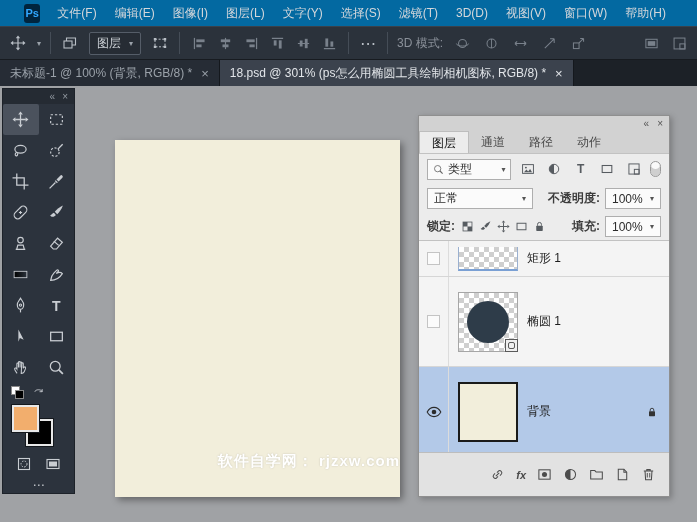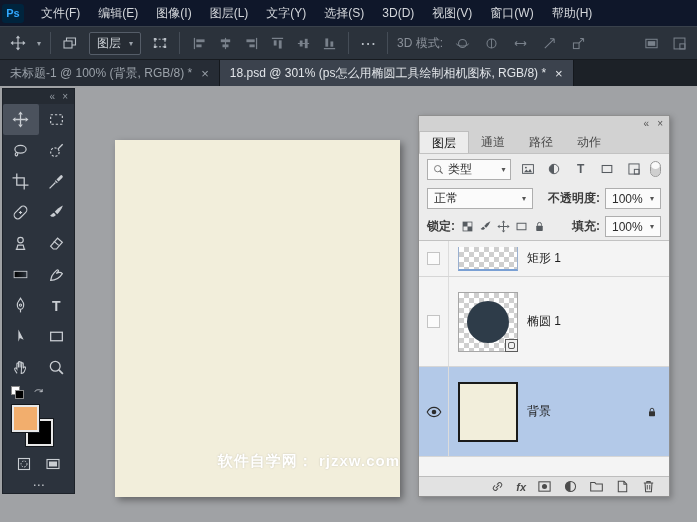--- a/index.html
+++ b/index.html
@@ -1,21 +1,21 @@
 <!DOCTYPE html>
 <html><head>
 <meta charset="utf-8">
 <style>
   * { margin:0; padding:0; box-sizing:border-box; }
   html,body { width:697px; height:522px; overflow:hidden; }
   body { font-family:"Liberation Sans","DejaVu Sans",sans-serif; background:#a0a2a5; position:relative; }
   .ic { display:block; }
 
   
-  .menubar { height:26px; background:#0f172a; display:flex; align-items:center; padding:0 0; }
+  .menubar { height:26px; background:#0369a1; display:flex; align-items:center; padding:0 22px; }
   .ps-logo { width:22px; height:19px; background:#00243d; color:#31a8ff; font-size:11px; font-weight:bold;
              border-radius:3px; display:grid; place-items:center; margin:0 8px 0 2px; }
   .menu-item { color:#d4d7db; font-size:12px; padding:0 9px; line-height:26px; white-space:nowrap; cursor:default; }
 
   
   .optionsbar { height:34px; background:#2b323b; border-top:1px solid #39414b; border-bottom:1px solid #171b20;
                 display:flex; align-items:center; padding:0 8px; gap:9px; color:#b9bfc6; }
   .opt-sep { width:1px; height:22px; background:#454d57; flex:none; }
   .opt-icon { width:20px; height:20px; display:grid; place-items:center; color:#b9bfc6; }
   .opt-icon.muted { color:#79818b; }
@@ -114,21 +114,21 @@
                   border-bottom:2px solid #7aa0d4; position:relative; flex:none; }
   .shape-circle { position:absolute; inset:8px; border-radius:50%; }
   .thumb-badge { position:absolute; right:-1px; bottom:-1px; width:13px; height:13px; background:#efefef;
                  border:1px solid #5a5a5a; display:grid; place-items:center; }
   .thumb-badge i { display:block; width:7px; height:7px; border:1px solid #5a5a5a; border-radius:2px; }
   .thumb.bg-thumb { border:2px solid #1a1a1a; }
   .layer-name { color:#1e1e1e; }
   .layer-lock { margin-left:auto; margin-right:11px; color:#333; }
   .layer-lock .ic { width:12px; height:12px; }
 
-  .bottom-bar { height:20px; background:#e2e2e2; border-top:1px solid #bdbdbd; display:flex;
+  .bottom-bar { height:44px; background:#e2e2e2; border-top:1px solid #bdbdbd; display:flex;
                 justify-content:flex-end; align-items:center; gap:11px; padding:0 13px; color:#4c4c4c; flex:none; }
   .bottom-bar .ic { width:15px; height:15px; }
   .fx-glyph { font-size:11px; font-weight:bold; font-style:italic; }
 </style>
 </head>
 <body>
 
 <svg width="0" height="0" style="position:absolute" aria-hidden="true">
 <defs>
 <linearGradient id="lg" x1="0" y1="0" x2="1" y2="0">
@@ -295,20 +295,21 @@
 </svg>
 
 <div class="menubar">
   <div class="ps-logo">Ps</div>
   <span class="menu-item">文件(F)</span>
   <span class="menu-item">编辑(E)</span>
   <span class="menu-item">图像(I)</span>
   <span class="menu-item">图层(L)</span>
   <span class="menu-item">文字(Y)</span>
   <span class="menu-item">选择(S)</span>
+  <span class="menu-item">滤镜(T)</span>
   <span class="menu-item">3D(D)</span>
   <span class="menu-item">视图(V)</span>
   <span class="menu-item">窗口(W)</span>
   <span class="menu-item">帮助(H)</span>
 </div>
 
 <div class="optionsbar">
   <span class="opt-icon">
       <svg class="ic" style="width:16px;height:16px">
         <use href="#i-move"></use>

